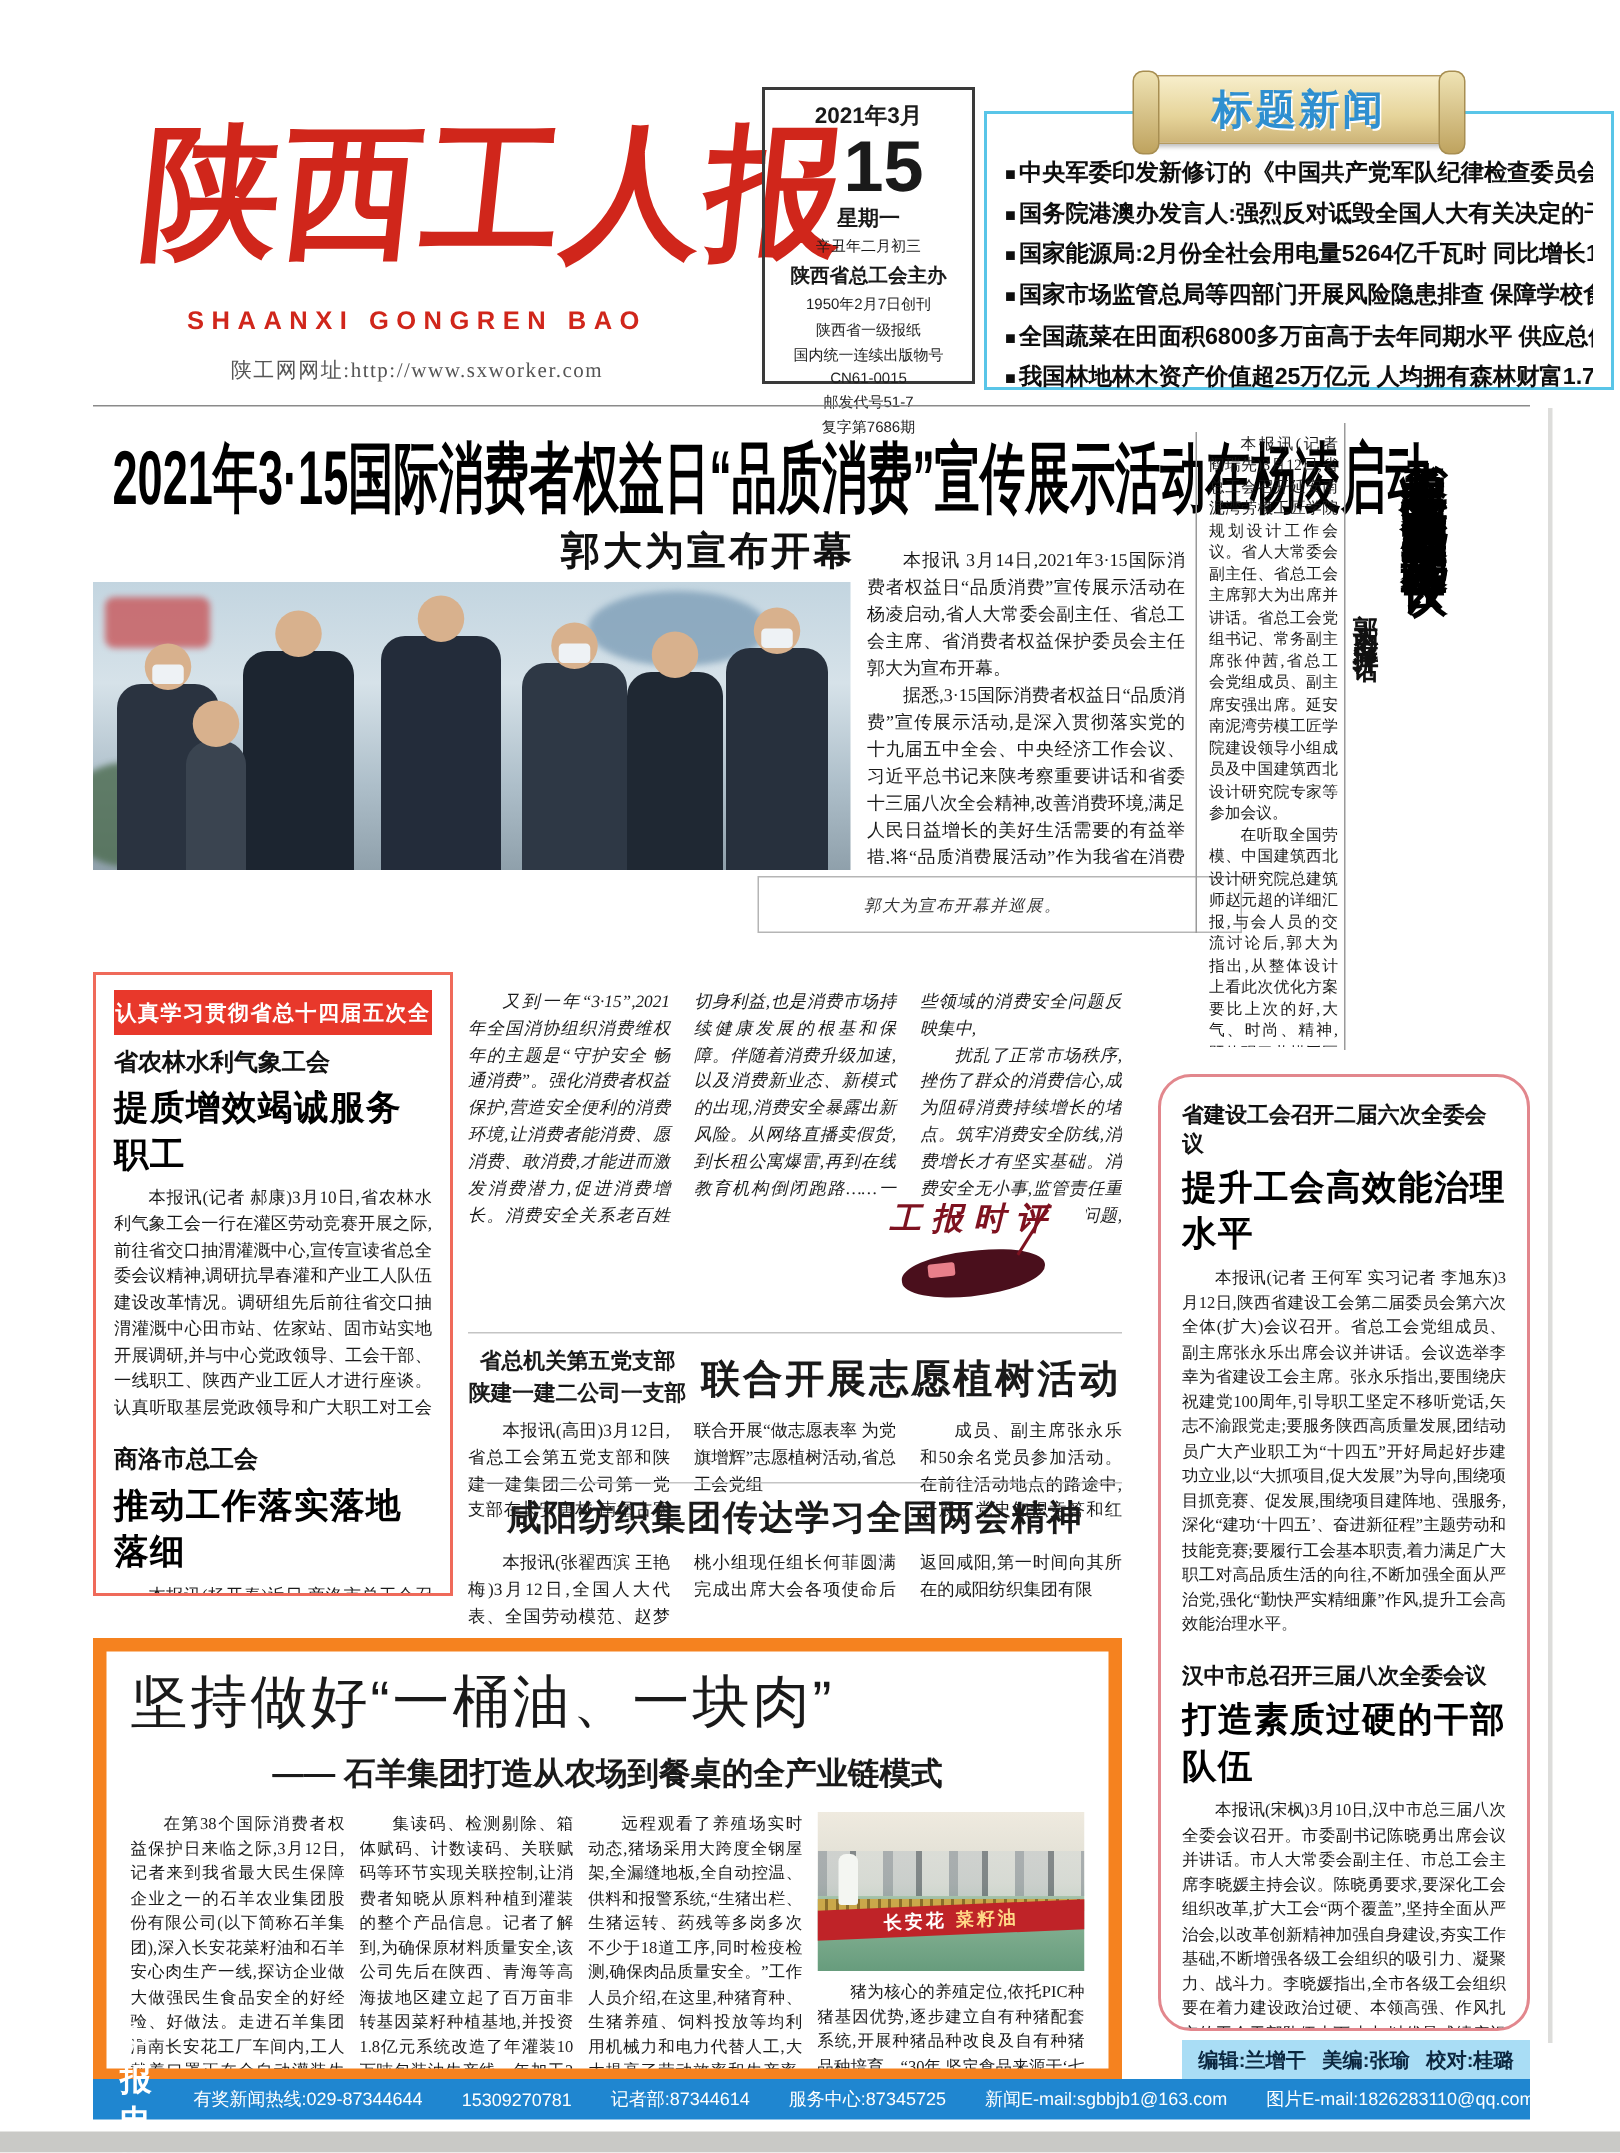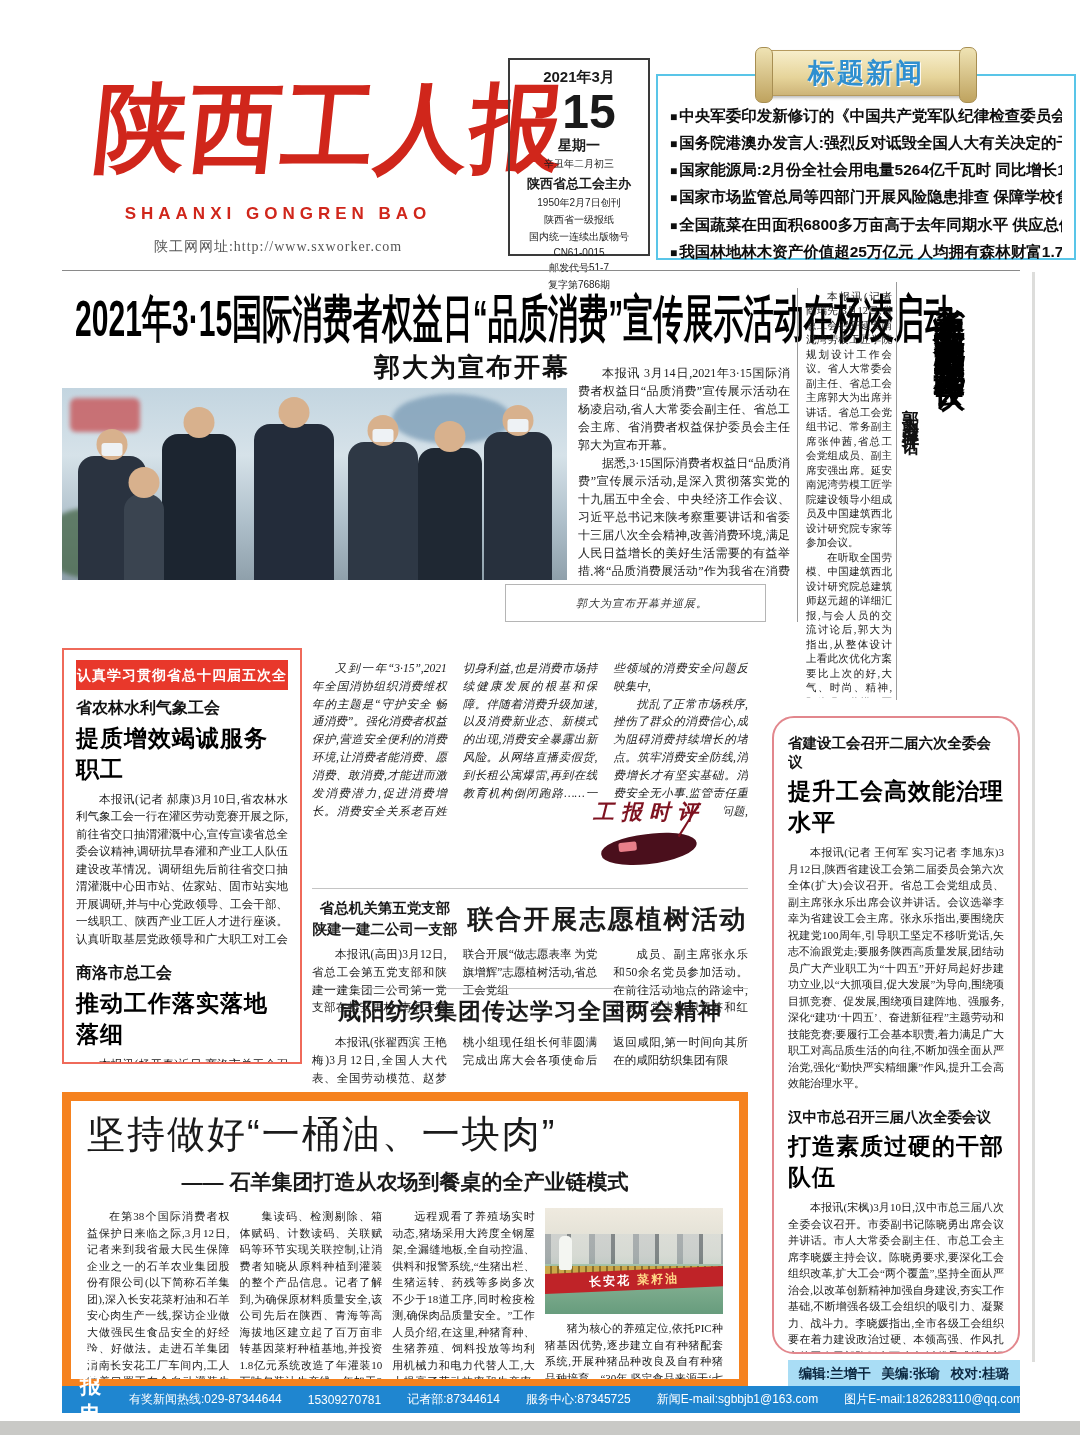--- a/index.html
+++ b/index.html
@@ -189,21 +189,21 @@
     <div class="person mask" style="left:422px; width:68px; height:148px; --c:#27303d;"></div>
     <div class="person" style="left:62px;  width:40px; height:86px;  --c:#3a4450;"></div>
   </div>
 
   <div class="abs lead-body" style="left:578px; top:364px; width:212px; height:212px;">
     <p>本报讯 3月14日,2021年3·15国际消费者权益日“品质消费”宣传展示活动在杨凌启动,省人大常委会副主任、省总工会主席、省消费者权益保护委员会主任郭大为宣布开幕。</p>
     <p>据悉,3·15国际消费者权益日“品质消费”宣传展示活动,是深入贯彻落实党的十九届五中全会、中央经济工作会议、习近平总书记来陕考察重要讲话和省委十三届八次全会精神,改善消费环境,满足人民日益增长的美好生活需要的有益举措,将“品质消费展活动”作为我省在消费者权益日期间举办的一项重要活动,对推动我省消费维权法治建设,加强消费教育引导,化解消费纠纷,营造安全放心消费环境有着显著的促进作用。</p>
 
   </div>
 
-  <div class="abs caption-box" style="left:505px; top:584px; width:261px; height:38px;">
+  <div class="abs caption-box" style="left:505px; top:584px; width:323px; height:38px;">
     <span>郭大为宣布开幕并巡展。</span>
   </div>
 
   <div class="abs vrule" style="left:797px; top:288px; height:334px;"></div>
   <div class="abs smallcol" style="left:806px; top:290px; width:86px; height:408px;">
     <p>本报讯(记者 阎瑞先)3月12日,省总工会召开延安南泥湾劳模工匠学院规划设计工作会议。省人大常委会副主任、省总工会主席郭大为出席并讲话。省总工会党组书记、常务副主席张仲茜,省总工会党组成员、副主席安强出席。延安南泥湾劳模工匠学院建设领导小组成员及中国建筑西北设计研究院专家等参加会议。</p>
     <p>在听取全国劳模、中国建筑西北设计研究院总建筑师赵元超的详细汇报,与会人员的交流讨论后,郭大为指出,从整体设计上看此次优化方案要比上次的好,大气、时尚、精神,既体现了劳模工匠特色又融入了延安元素,彰显出了工匠精神。要突出共享共建,把劳模精神、工匠精神贯穿方案优化和学院建设的全过程,因地制宜,博采众长,从细节入手,设立劳模工匠技能展示室等,让“小技能、大技术”的理念在劳模工匠学院得到具体体现。要把规划设计与党史学习教育结合起来,注重历史传承,充分展现红色文化、地域文化和劳模工匠文化,运用现代化手段,精雕细琢,努力建设全国一流劳模工匠学院。</p>
   </div>
   <div class="abs vrule" style="left:896px; top:282px; height:418px;"></div>
   <div class="abs v-head" style="left:926px; top:282px; height:436px;">省总工会召开延安南泥湾劳模工匠学院规划设计工作会议</div>

